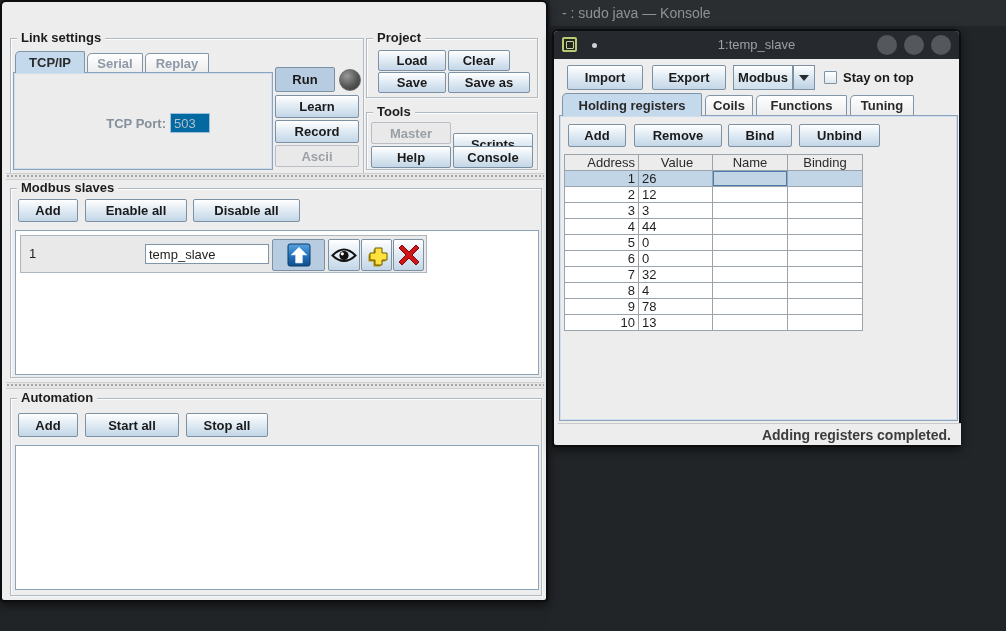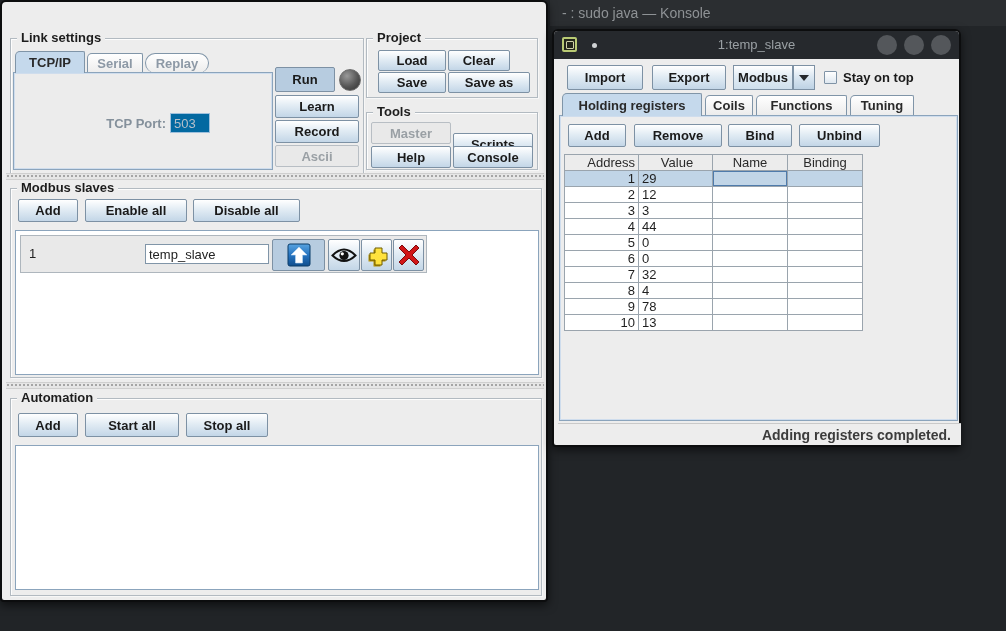--- a/index.html
+++ b/index.html
@@ -120,21 +120,21 @@
     <div class="abs konsole-title">- : sudo java — Konsole</div>
   </div>
 
   <div class="abs window" style="left:0;top:0;width:548px;height:602px;">
     <div class="win-content">
 
       <div class="group" style="left:6px;top:8px;width:354px;height:138px;">
         <span class="group-label">Link settings</span>
         <div class="tab selected" style="left:4px;top:12px;width:70px;height:22px;">TCP/IP</div>
         <div class="tab dim" style="left:76px;top:14px;width:56px;">Serial</div>
-        <div class="tab dim" style="left:134px;top:14px;width:64px;border-radius:10px;">Replay</div>
+        <div class="tab dim" style="left:134px;top:14px;width:64px;">Replay</div>
         <div class="tabpanel" style="left:2px;top:33px;width:260px;height:98px;">
           <div class="plain-label bold" style="left:62px;top:43px;width:90px;text-align:right;color:#84909b;">TCP Port:</div>
           <input class="tfield dim" style="left: 156px; top: 40px; width: 40px; height: 20px;" value="503">
         </div>
         <div class="btn toggled" style="left:264px;top:28px;width:60px;height:25px;">Run</div>
         <span class="led" style="left:328px;top:30px;"></span>
         <div class="btn" style="left:264px;top:56px;width:84px;height:23px;">Learn</div>
         <div class="btn" style="left:264px;top:81px;width:84px;height:23px;">Record</div>
         <div class="btn disabled" style="left:264px;top:106px;width:84px;height:22px;">Ascii</div>
       </div>
@@ -249,21 +249,21 @@
 
         <div class="thead" style="left:4px;top:38px;">
           <div class="thcell c-addr">Address</div>
           <div class="thcell c-val">Value</div>
           <div class="thcell c-name">Name</div>
           <div class="thcell c-bind">Binding</div>
         </div>
         <div class="tbody" style="left:4px;top:55px;">
             <div class="trow selected">
               <div class="tcell c-addr">1</div>
-              <div class="tcell c-val">29</div>
+              <div class="tcell c-val">26</div>
               <div class="tcell c-name focused"></div>
               <div class="tcell c-bind"></div>
             </div>
             <div class="trow">
               <div class="tcell c-addr">2</div>
               <div class="tcell c-val">12</div>
               <div class="tcell c-name"></div>
               <div class="tcell c-bind"></div>
             </div>
             <div class="trow">

